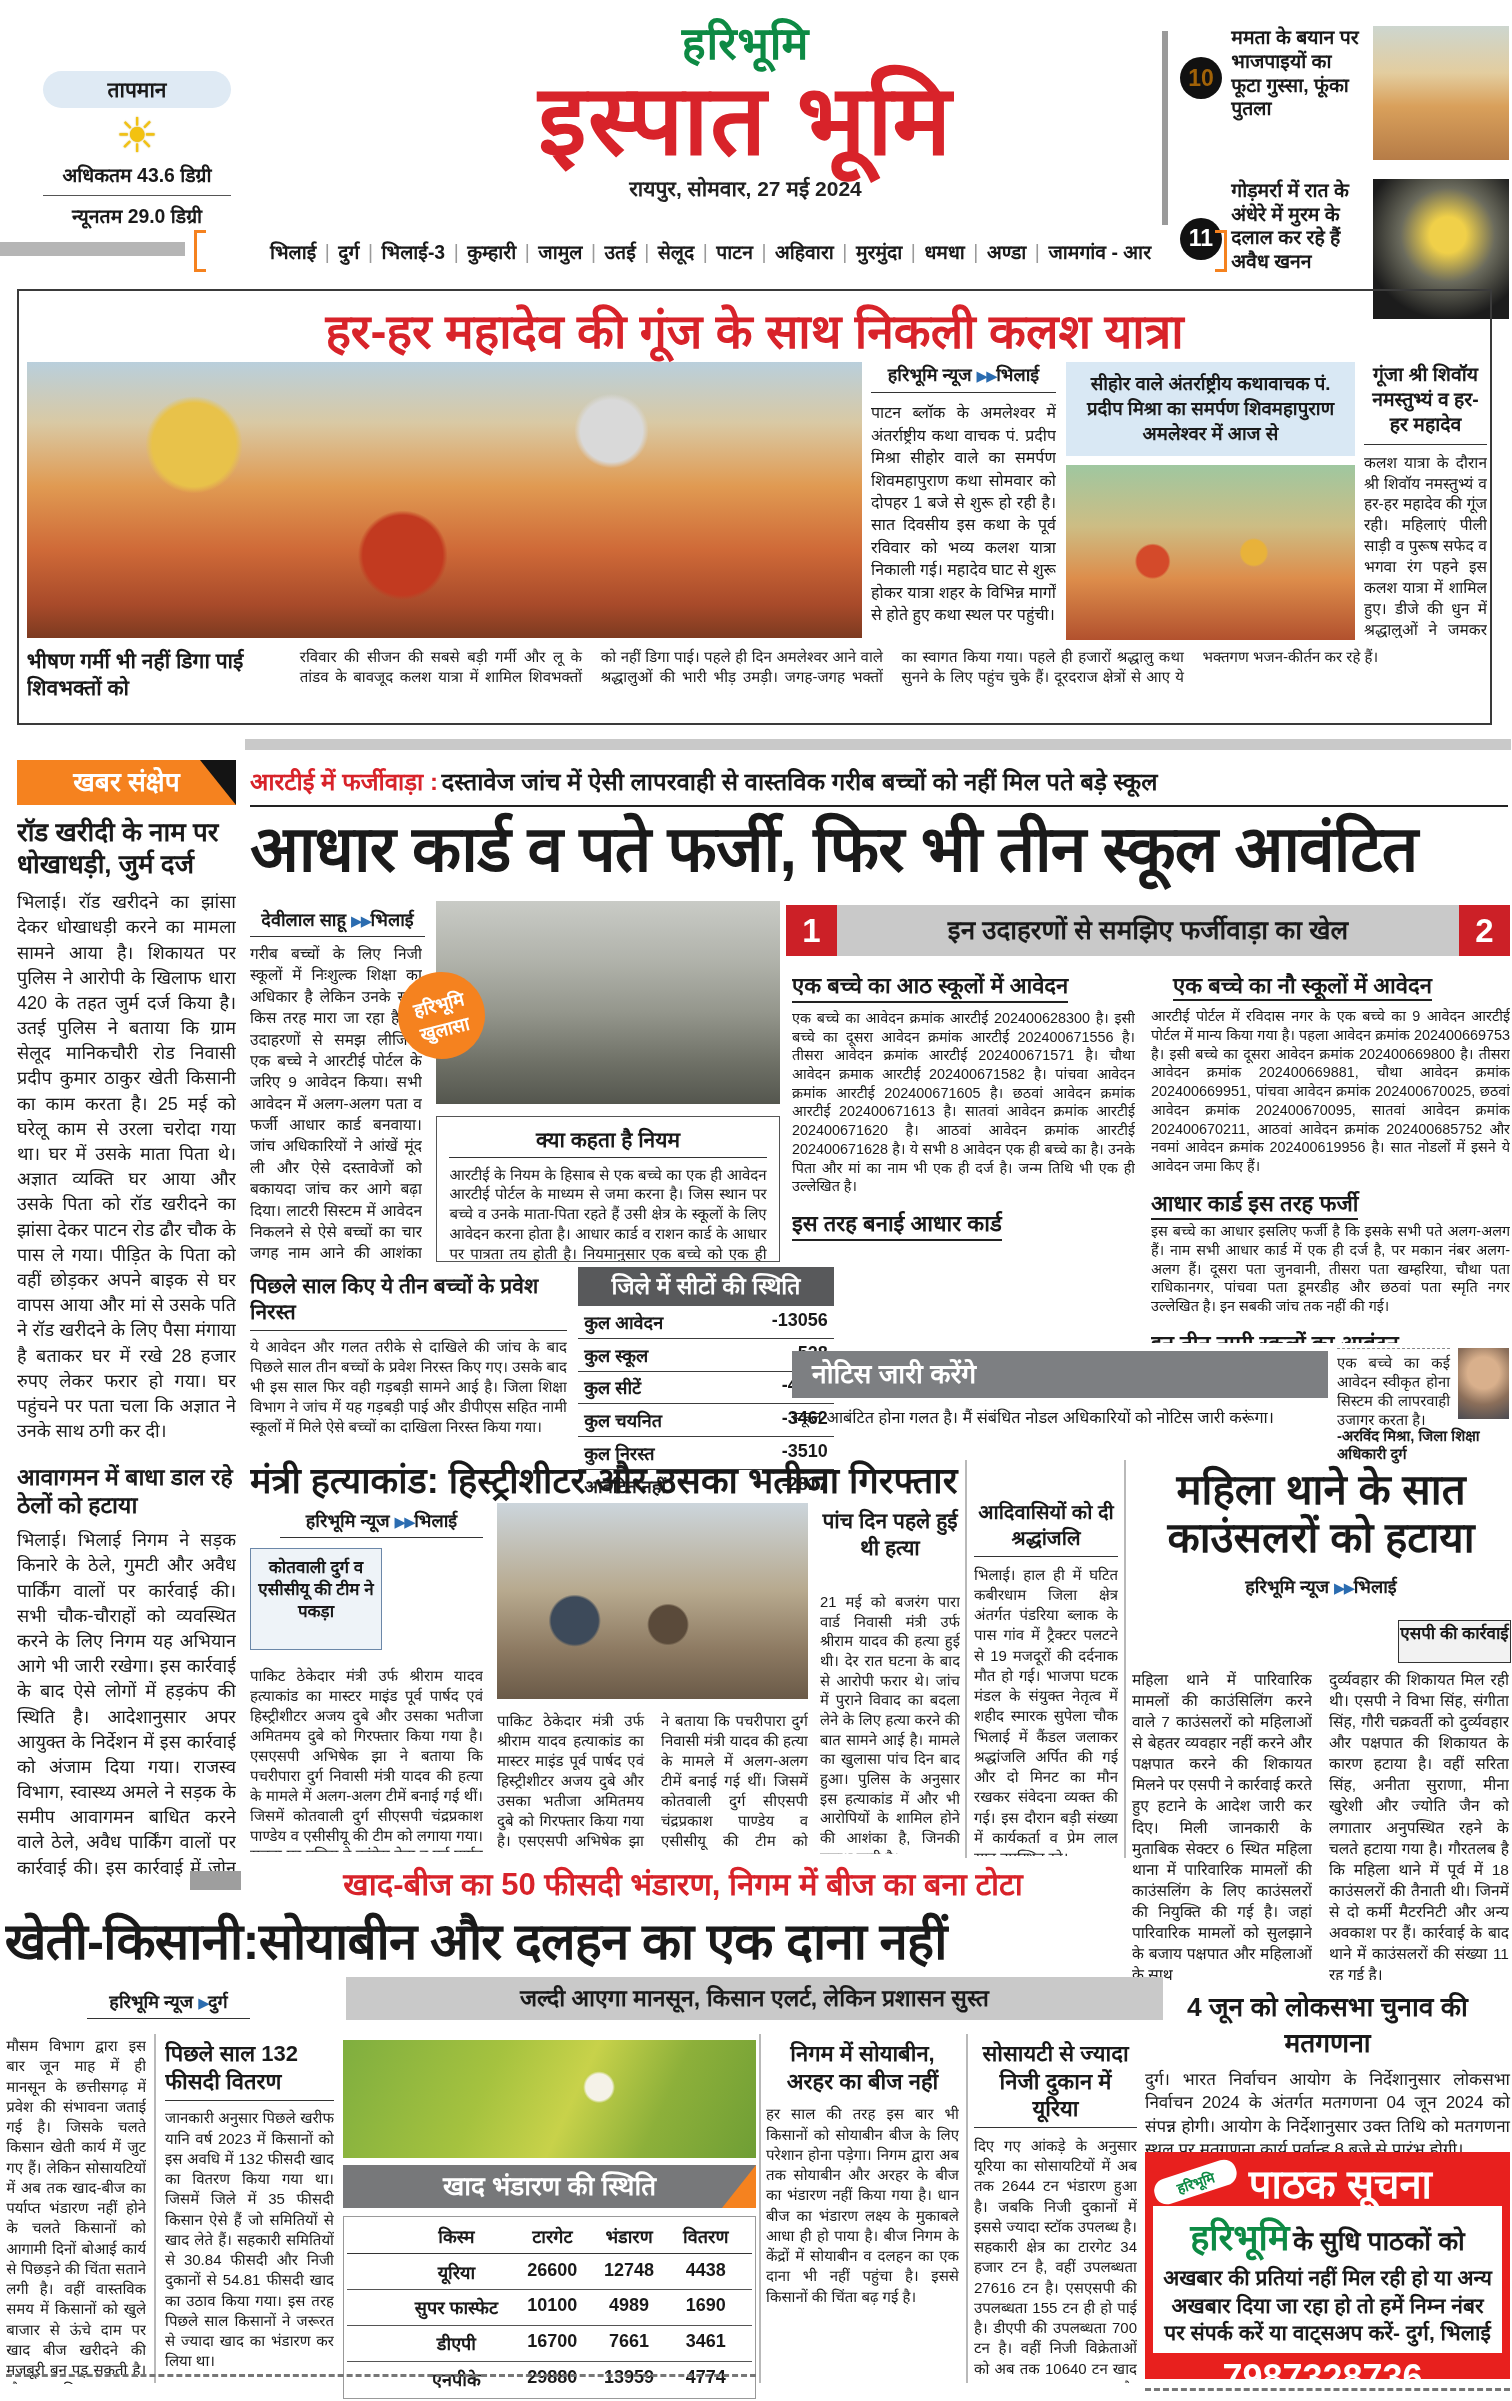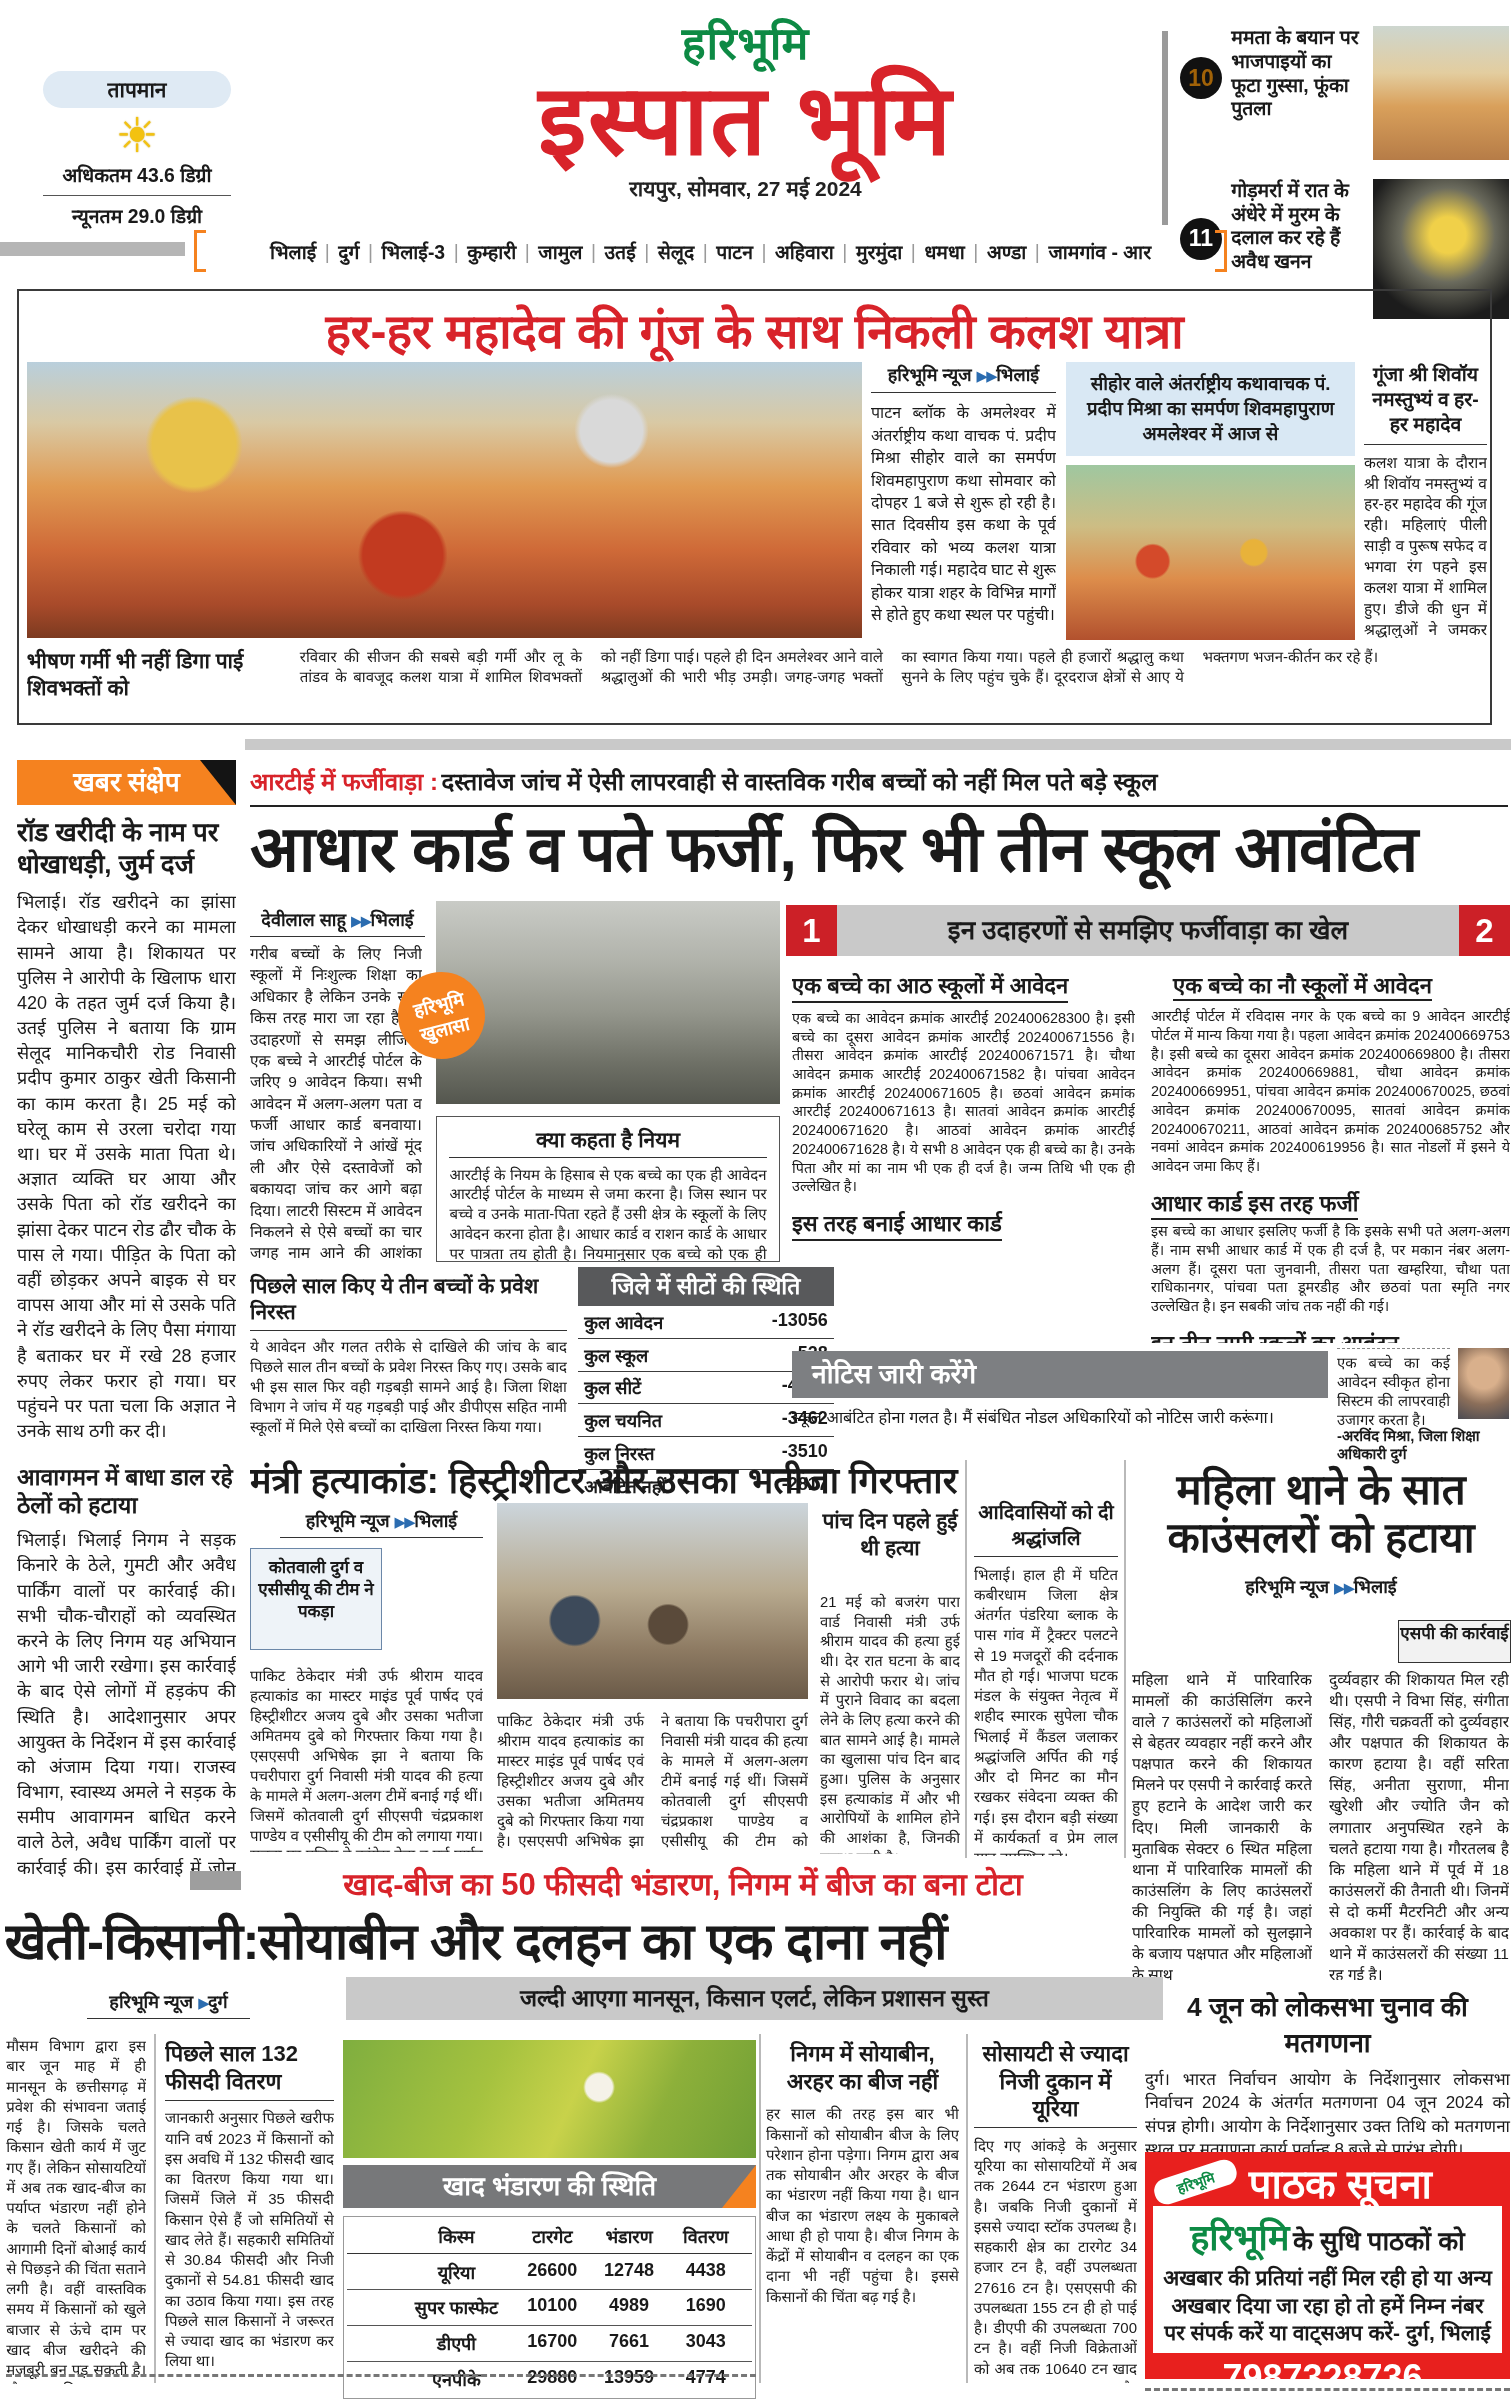--- a/index.html
+++ b/index.html
@@ -314,21 +314,21 @@
       <div class="ft-row">
         <span>सुपर फास्फेट</span>
         <span>10100</span>
         <span>4989</span>
         <span>1690</span>
       </div>
       <div class="ft-row">
         <span>डीएपी</span>
         <span>16700</span>
         <span>7661</span>
-        <span>3043</span>
+        <span>3461</span>
       </div>
       <div class="ft-row" style="border-bottom:none;">
         <span>एनपीके</span>
         <span>29880</span>
         <span>13959</span>
         <span>4774</span>
       </div>
     </div>
   </div>
 

